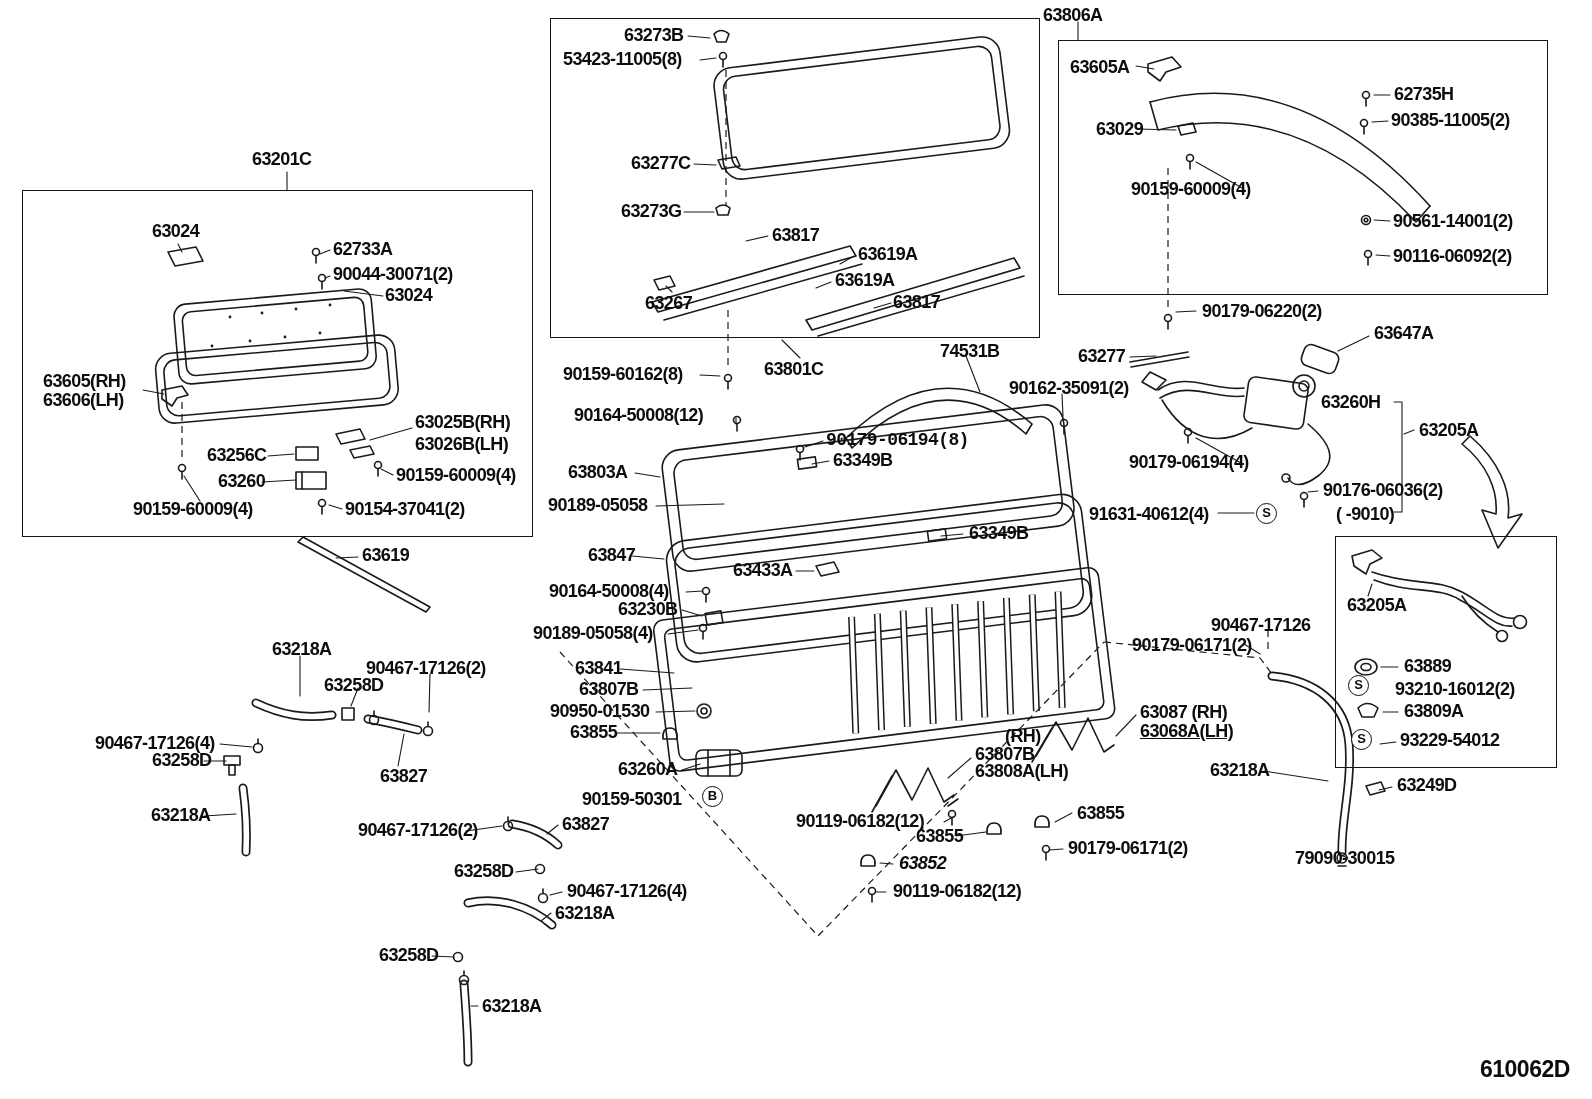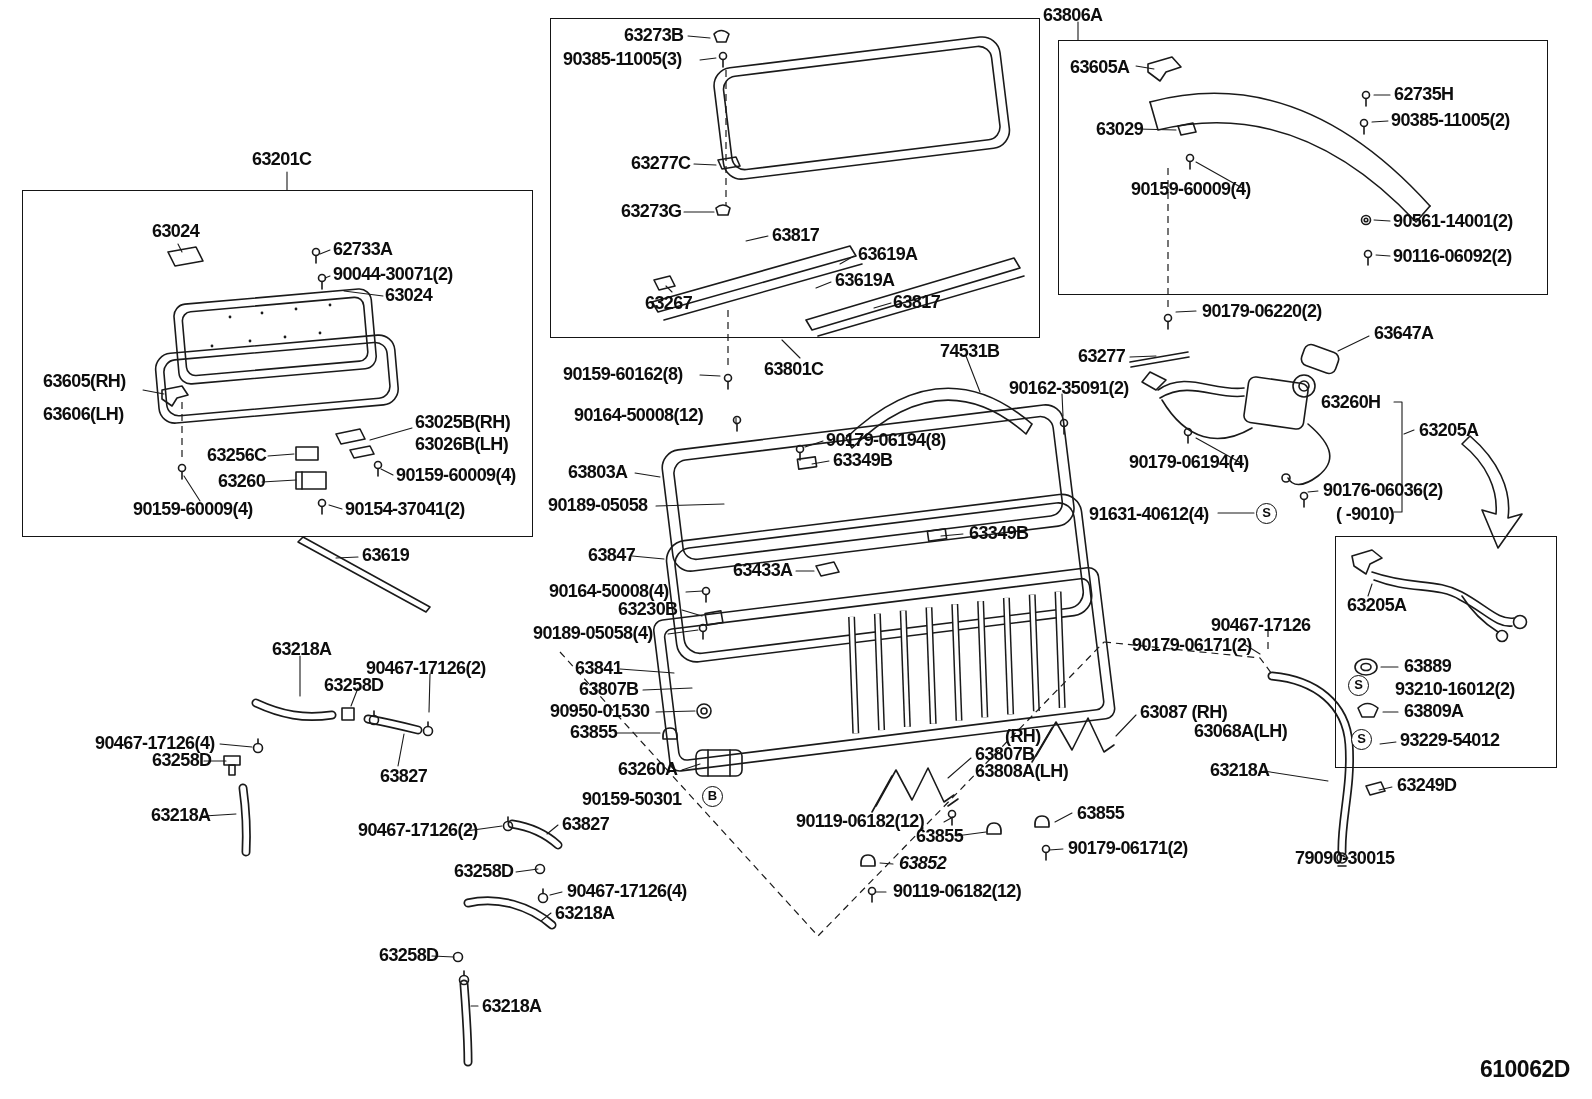--- a/index.html
+++ b/index.html
@@ -295,44 +295,44 @@
   <div class="detail-box box3"></div>
   <div class="detail-box box4"></div>
 
   <div id="labels">
       <span class="part-label" style="left: 252px; top: 150px;">63201C</span>
       <span class="part-label" style="left: 152px; top: 222px;">63024</span>
       <span class="part-label" style="left: 333px; top: 240px;">62733A</span>
       <span class="part-label" style="left: 333px; top: 265px;">90044-30071(2)</span>
       <span class="part-label" style="left: 385px; top: 286px;">63024</span>
       <span class="part-label" style="left: 43px; top: 372px;">63605(RH)</span>
-      <span class="part-label" style="left: 43px; top: 391px; margin-top: 14px;">63606(LH)</span>
+      <span class="part-label" style="left: 43px; top: 391px;">63606(LH)</span>
       <span class="part-label" style="left: 415px; top: 413px;">63025B(RH)</span>
       <span class="part-label" style="left: 415px; top: 435px;">63026B(LH)</span>
       <span class="part-label" style="left: 207px; top: 446px;">63256C</span>
       <span class="part-label" style="left: 396px; top: 466px;">90159-60009(4)</span>
       <span class="part-label" style="left: 218px; top: 472px;">63260</span>
       <span class="part-label" style="left: 133px; top: 500px;">90159-60009(4)</span>
       <span class="part-label" style="left: 345px; top: 500px;">90154-37041(2)</span>
       <span class="part-label" style="left: 362px; top: 546px;">63619</span>
       <span class="part-label" style="left: 624px; top: 26px;">63273B</span>
-      <span class="part-label" style="left: 563px; top: 50px;">90385-11005(3)</span>
+      <span class="part-label" style="left: 563px; top: 50px;">53423-11005(8)</span>
       <span class="part-label" style="left: 631px; top: 154px;">63277C</span>
       <span class="part-label" style="left: 621px; top: 202px;">63273G</span>
       <span class="part-label" style="left: 772px; top: 226px;">63817</span>
       <span class="part-label" style="left: 858px; top: 245px;">63619A</span>
       <span class="part-label" style="left: 835px; top: 271px;">63619A</span>
       <span class="part-label" style="left: 645px; top: 294px;">63267</span>
       <span class="part-label" style="left: 893px; top: 293px;">63817</span>
       <span class="part-label" style="left: 563px; top: 365px;">90159-60162(8)</span>
       <span class="part-label" style="left: 764px; top: 360px;">63801C</span>
       <span class="part-label" style="left: 940px; top: 342px;">74531B</span>
       <span class="part-label" style="left: 574px; top: 406px;">90164-50008(12)</span>
       <span class="part-label" style="left: 1009px; top: 379px;">90162-35091(2)</span>
-      <span class="part-label" style="left: 826px; top: 431px;">90179-06194(8)</span>
+      <span class="part-label" style="left: 826px; top: 431px; font-family: Liberation Mono, monospace;">90179-06194(8)</span>
       <span class="part-label" style="left: 833px; top: 451px;">63349B</span>
       <span class="part-label" style="left: 568px; top: 463px;">63803A</span>
       <span class="part-label" style="left: 548px; top: 496px;">90189-05058</span>
       <span class="part-label" style="left: 969px; top: 524px;">63349B</span>
       <span class="part-label" style="left: 588px; top: 546px;">63847</span>
       <span class="part-label" style="left: 733px; top: 561px;">63433A</span>
       <span class="part-label" style="left: 549px; top: 582px;">90164-50008(4)</span>
       <span class="part-label" style="left: 618px; top: 600px;">63230B</span>
       <span class="part-label" style="left: 533px; top: 624px;">90189-05058(4)</span>
       <span class="part-label" style="left: 575px; top: 659px;">63841</span>
@@ -362,21 +362,21 @@
       <span class="part-label" style="left: 1404px; top: 657px;">63889</span>
       <span class="part-label" style="left: 1395px; top: 680px;">93210-16012(2)</span>
       <span class="part-label" style="left: 1404px; top: 702px;">63809A</span>
       <span class="part-label" style="left: 1400px; top: 731px;">93229-54012</span>
       <span class="part-label" style="left: 1211px; top: 616px;">90467-17126</span>
       <span class="part-label" style="left: 1132px; top: 636px;">90179-06171(2)</span>
       <span class="part-label" style="left: 1210px; top: 761px;">63218A</span>
       <span class="part-label" style="left: 1397px; top: 776px;">63249D</span>
       <span class="part-label" style="left: 1295px; top: 849px;">79090-30015</span>
       <span class="part-label" style="left: 1140px; top: 703px;">63087 (RH)</span>
-      <span class="part-label" style="left: 1194px; top: 722px;">63068A(LH)</span>
+      <span class="part-label" style="left: 1140px; top: 722px; text-decoration: underline;">63068A(LH)</span>
       <span class="part-label" style="left: 1005px; top: 727px;">(RH)</span>
       <span class="part-label" style="left: 975px; top: 745px;">63807B</span>
       <span class="part-label" style="left: 975px; top: 762px;">63808A(LH)</span>
       <span class="part-label" style="left: 796px; top: 812px;">90119-06182(12)</span>
       <span class="part-label" style="left: 916px; top: 827px;">63855</span>
       <span class="part-label" style="left: 1077px; top: 804px;">63855</span>
       <span class="part-label" style="left: 899px; top: 854px; font-style: italic;">63852</span>
       <span class="part-label" style="left: 1068px; top: 839px;">90179-06171(2)</span>
       <span class="part-label" style="left: 893px; top: 882px;">90119-06182(12)</span>
       <span class="part-label" style="left: 272px; top: 640px;">63218A</span>

